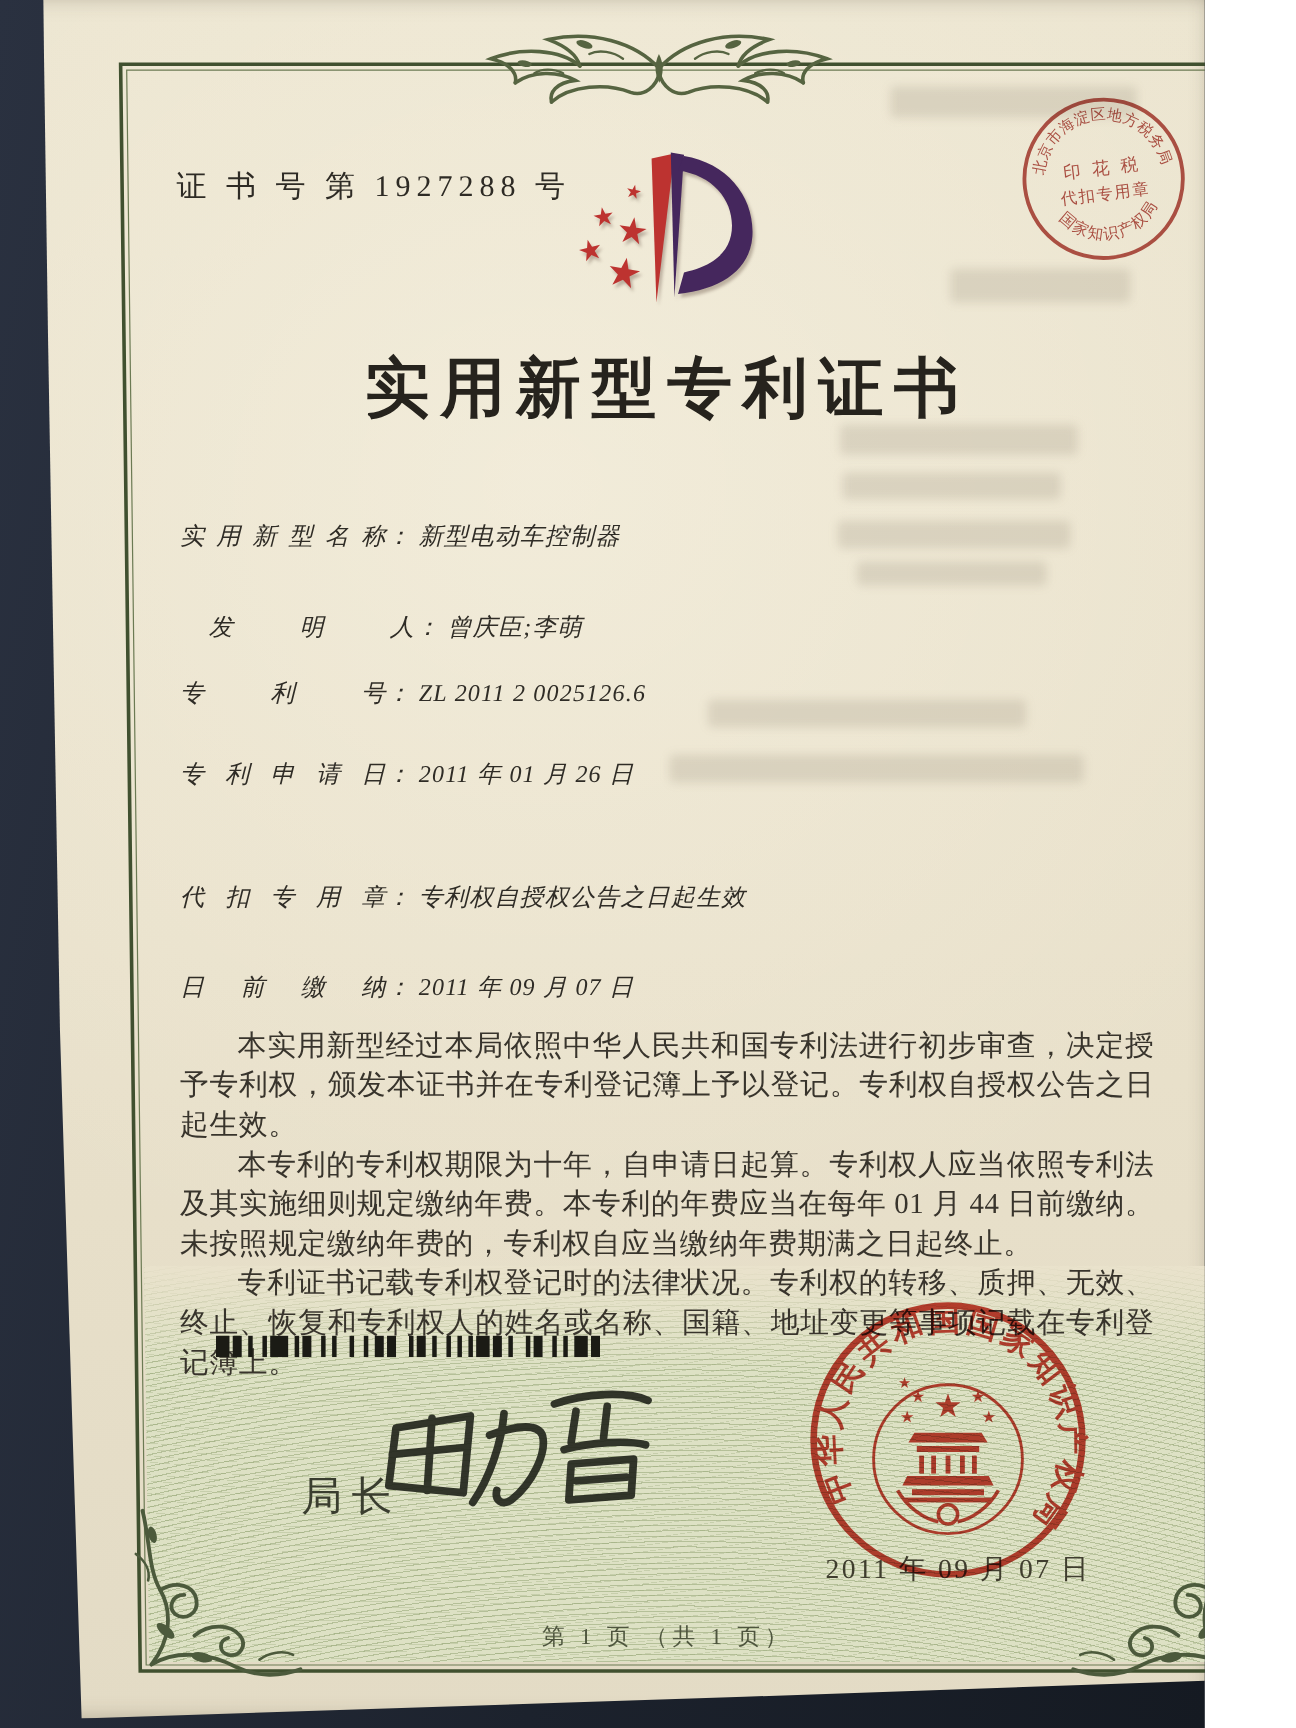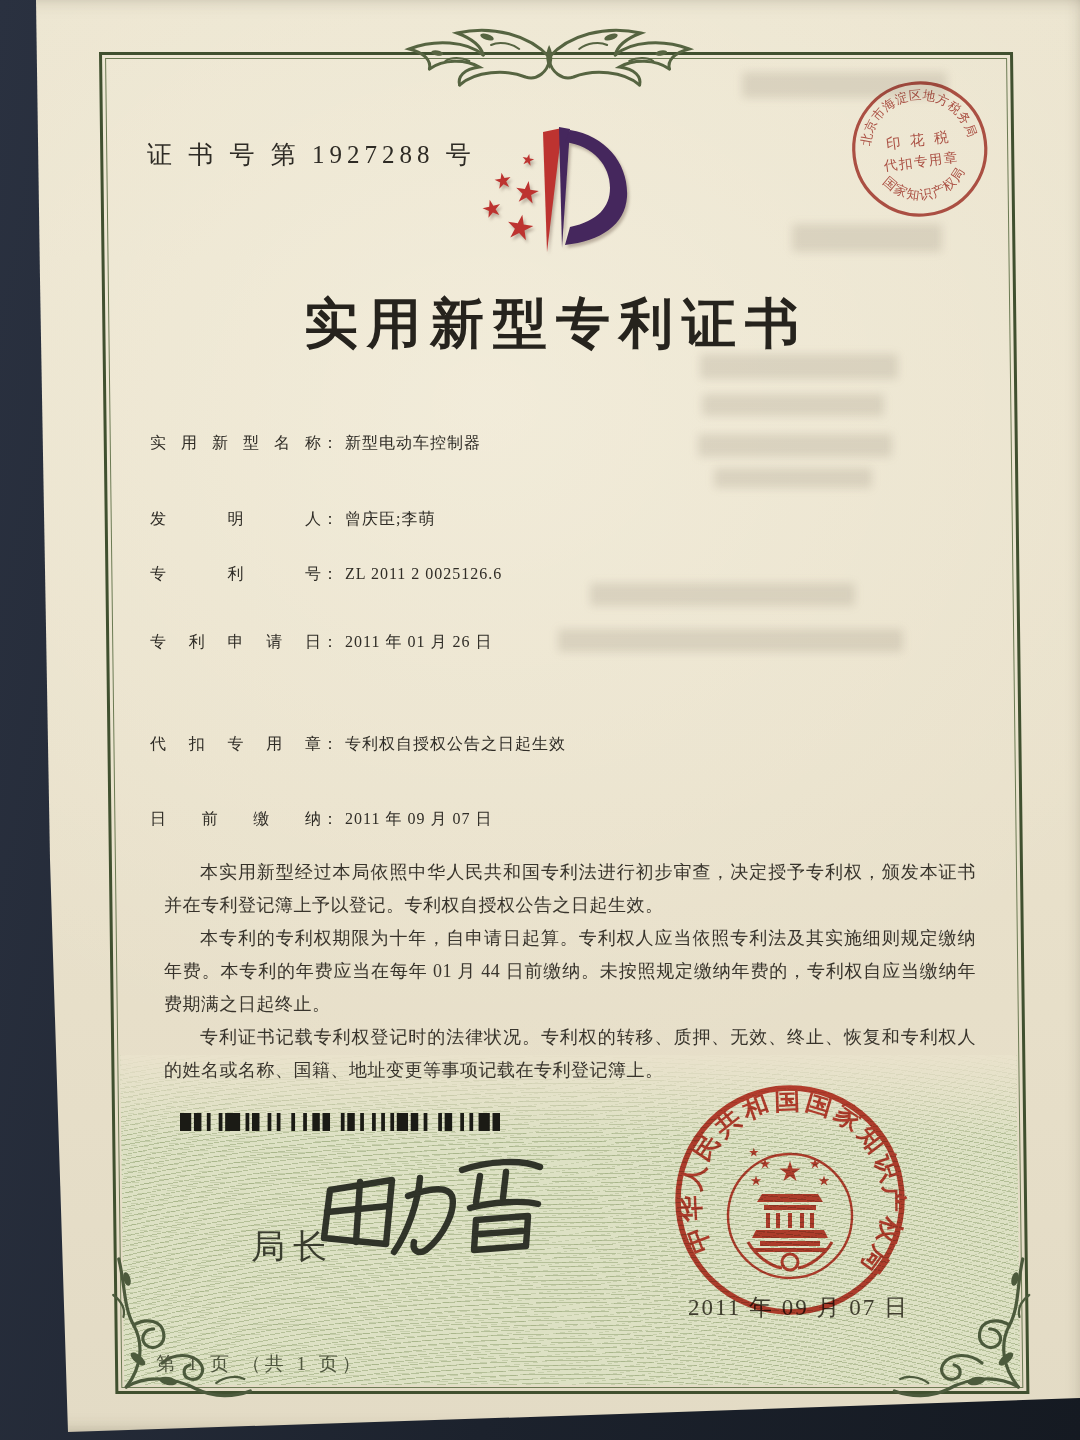--- a/index.html
+++ b/index.html
@@ -1,17 +1,17 @@
 <!DOCTYPE html>
 <html><head>
 <meta charset="utf-8">
 <style>
   html,body{margin:0;padding:0;}
   body{font-family:"Liberation Serif","DejaVu Serif",serif;}
-  .stage{position:relative;width:1080px;height:1440px;overflow:hidden;
+  .stage{position:relative;width:1004px;height:1440px;overflow:hidden;
     background:linear-gradient(100deg,#2a3140 0%,#1c222d 55%,#151a22 100%);}
   
   .paper{position:absolute;inset:0;
     background:
       radial-gradient(120% 80% at 45% 28%, rgba(255,252,240,.35), rgba(255,252,240,0) 60%),
       linear-gradient(180deg,#ece5d0 0%,#e9e1cb 55%,#e3dbc5 100%);
     clip-path:polygon(36px 0px,1080px 0px,1080px 1398px,620px 1414px,68px 1432px,50px 860px,40px 280px);
     box-shadow:inset 10px 0 22px -8px rgba(70,62,44,.5), inset 0 -12px 22px -10px rgba(70,62,44,.45);}
   
   .ghost{position:absolute;background:rgba(110,100,82,.16);filter:blur(4px);border-radius:4px;}
@@ -31,31 +31,31 @@
   .orn-top{left:50%;top:-46px;transform:translateX(-52%);}
   .orn-bl{left:-14px;bottom:-14px;}
   .orn-br{right:-14px;bottom:-14px;transform:scaleX(-1);}
   
   .content{position:absolute;inset:0;}
   .cert-no{position:absolute;left:147px;top:138px;font-size:25px;letter-spacing:5px;color:#2e2b25;}
   .logo{position:absolute;left:455px;top:115px;}
   .title{position:absolute;left:0;width:1112px;top:288px;text-align:center;
     font-size:54px;font-weight:600;letter-spacing:9px;color:#26231d;}
   .fields{position:absolute;left:150px;top:0;}
-  .field{position:absolute;left:0;white-space:nowrap;font-size:16px;color:#2f2c26;letter-spacing:1px;}
+  .field{position:absolute;left:0;white-space:nowrap;font-size:20px;color:#2f2c26;letter-spacing:1px;font-style:italic;}
   .field .lbl{display:inline-block;width:172px;text-align:justify;text-align-last:justify;vertical-align:bottom;}
   .field .sep{display:inline-block;margin-right:6px;}
-  .paras{position:absolute;left:164px;top:856px;width:812px;font-size:18px;line-height:33px;
+  .paras{position:absolute;left:150px;top:856px;width:812px;font-size:24px;line-height:33px;
     color:#38342c;text-align:justify;letter-spacing:.5px;}
   .paras p{margin:0;text-indent:2em;}
   .barcode{position:absolute;left:180px;top:1113px;}
   .signer{position:absolute;left:251px;top:1224px;font-size:34px;letter-spacing:8px;color:#3a3d2f;}
   .signature{position:absolute;left:312px;top:1158px;}
   .seal-date{position:absolute;left:688px;top:1292px;font-size:23px;letter-spacing:2px;color:#3f3d2e;white-space:nowrap;}
-  .footer{position:absolute;left:156px;top:1351px;width:800px;text-align:left;
+  .footer{position:absolute;left:156px;top:1351px;width:800px;text-align:center;
     font-size:19px;letter-spacing:4px;color:#4e553e;}
   
   .tax-stamp{position:absolute;left:845px;top:74px;transform:rotate(-7deg);mix-blend-mode:multiply;opacity:.88;}
   .official-seal{position:absolute;left:668px;top:1078px;mix-blend-mode:multiply;opacity:.95;}
 </style>
 </head>
 <body>
 
 <div class="stage">
 
@@ -155,21 +155,21 @@
           <path d="M115,15 C152,21 174,50 172,82 C170,110 146,126 110,130 L115,112 C143,106 155,92 155,73 C155,51 139,31 110,27 Z" fill="#45275d"></path>
         </svg>
       </div>
 
       <div class="title">实用新型专利证书</div>
 
       <div class="fields">
         <div class="field" style="top:433px;">
           <span class="lbl">实用新型名称</span><span class="sep">：</span><span class="val">新型电动车控制器</span>
         </div>
-        <div class="field" style="top:509px;">
+        <div class="field" style="top:509px;margin-left:24px;">
           <span class="lbl">发明人</span><span class="sep">：</span><span class="val">曾庆臣;李萌</span>
         </div>
         <div class="field" style="top:564px;">
           <span class="lbl">专利号</span><span class="sep">：</span><span class="val">ZL 2011 2 0025126.6</span>
         </div>
         <div class="field" style="top:632px;">
           <span class="lbl">专利申请日</span><span class="sep">：</span><span class="val">2011 年 01 月 26 日</span>
         </div>
         <div class="field" style="top:734px;">
           <span class="lbl">代扣专用章</span><span class="sep">：</span><span class="val">专利权自授权公告之日起生效</span>

